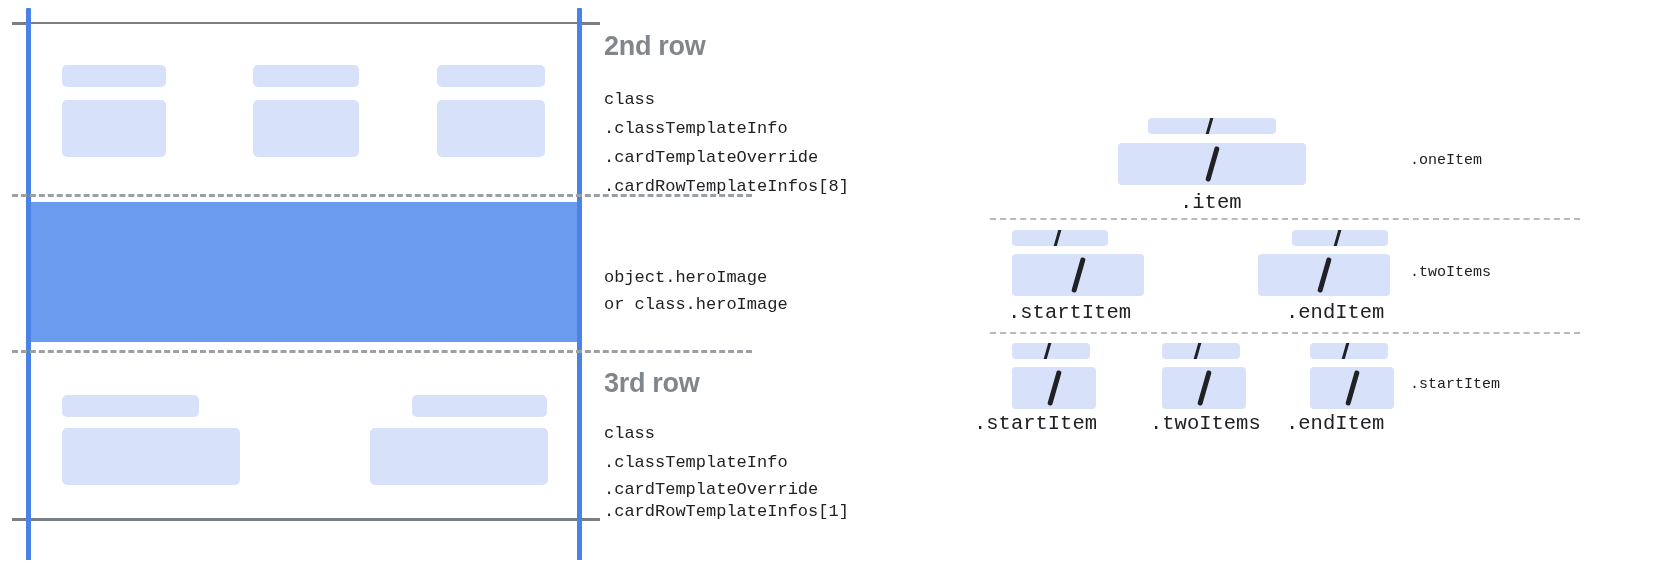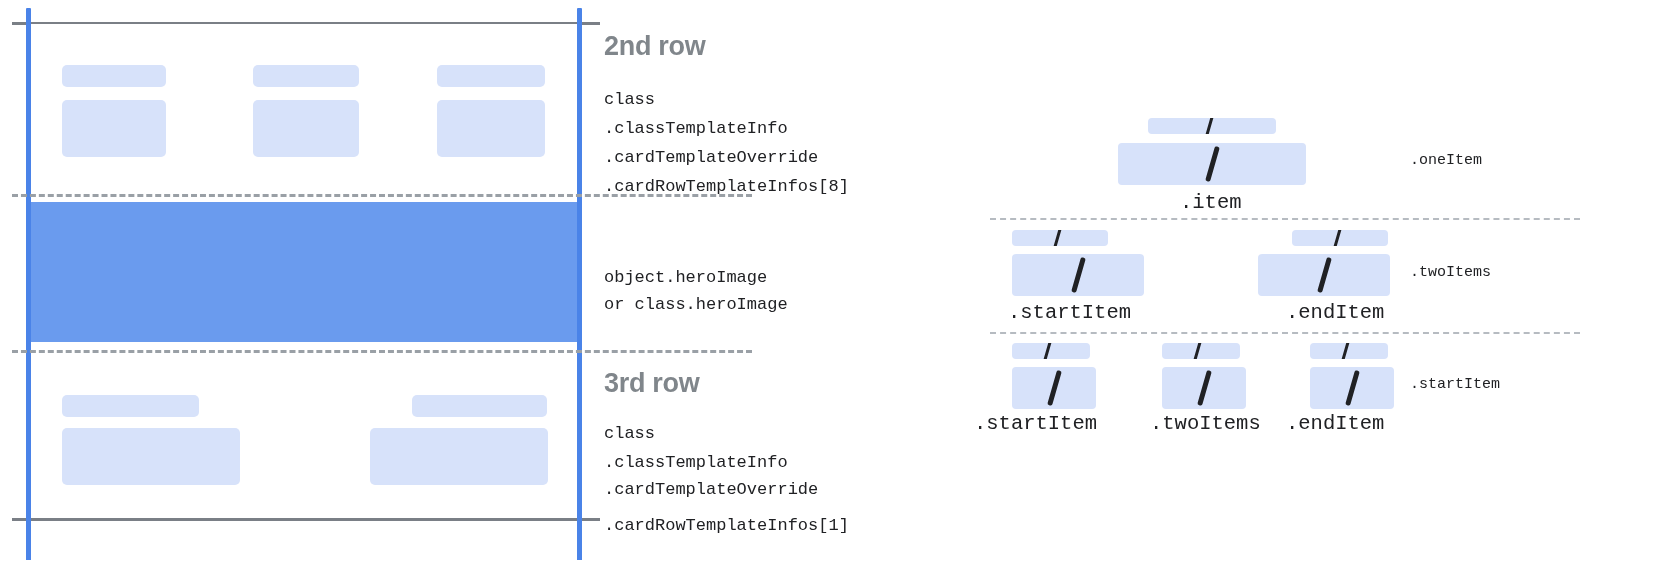--- a/index.html
+++ b/index.html
@@ -191,21 +191,21 @@
   <div class="anno anno-code" style="top:130px;">.cardTemplateOverride</div>
   <div class="anno anno-code" style="top:159px;">.cardRowTemplateInfos[8]</div>
 
   <div class="anno anno-code" style="top:250px;">object.heroImage</div>
   <div class="anno anno-code" style="top:277px;">or class.heroImage</div>
 
   <div class="anno anno-title" style="top:369px;">3rd row</div>
   <div class="anno anno-code" style="top:406px;">class</div>
   <div class="anno anno-code" style="top:435px;">.classTemplateInfo</div>
   <div class="anno anno-code" style="top:462px;">.cardTemplateOverride</div>
-  <div class="anno anno-code" style="top:498px;">.cardRowTemplateInfos[1]</div>
+  <div class="anno anno-code" style="top:484px;">.cardRowTemplateInfos[1]</div>
 
   <div class="right-panel">
 
     <div class="slot" style="left:188px; top:118px; width:128px; height:16px;">
       <span class="slash" style="left:60px; top:-3px; width:3px; height:22px; transform:rotate(16deg);"></span>
     </div>
     <div class="slot" style="left:158px; top:143px; width:188px; height:42px;">
       <span class="slash" style="left:92px; top:3px; width:5px; height:36px; transform:rotate(16deg);"></span>
     </div>
     <div class="rlabel" style="left:220px; top:191px;">.item</div>

